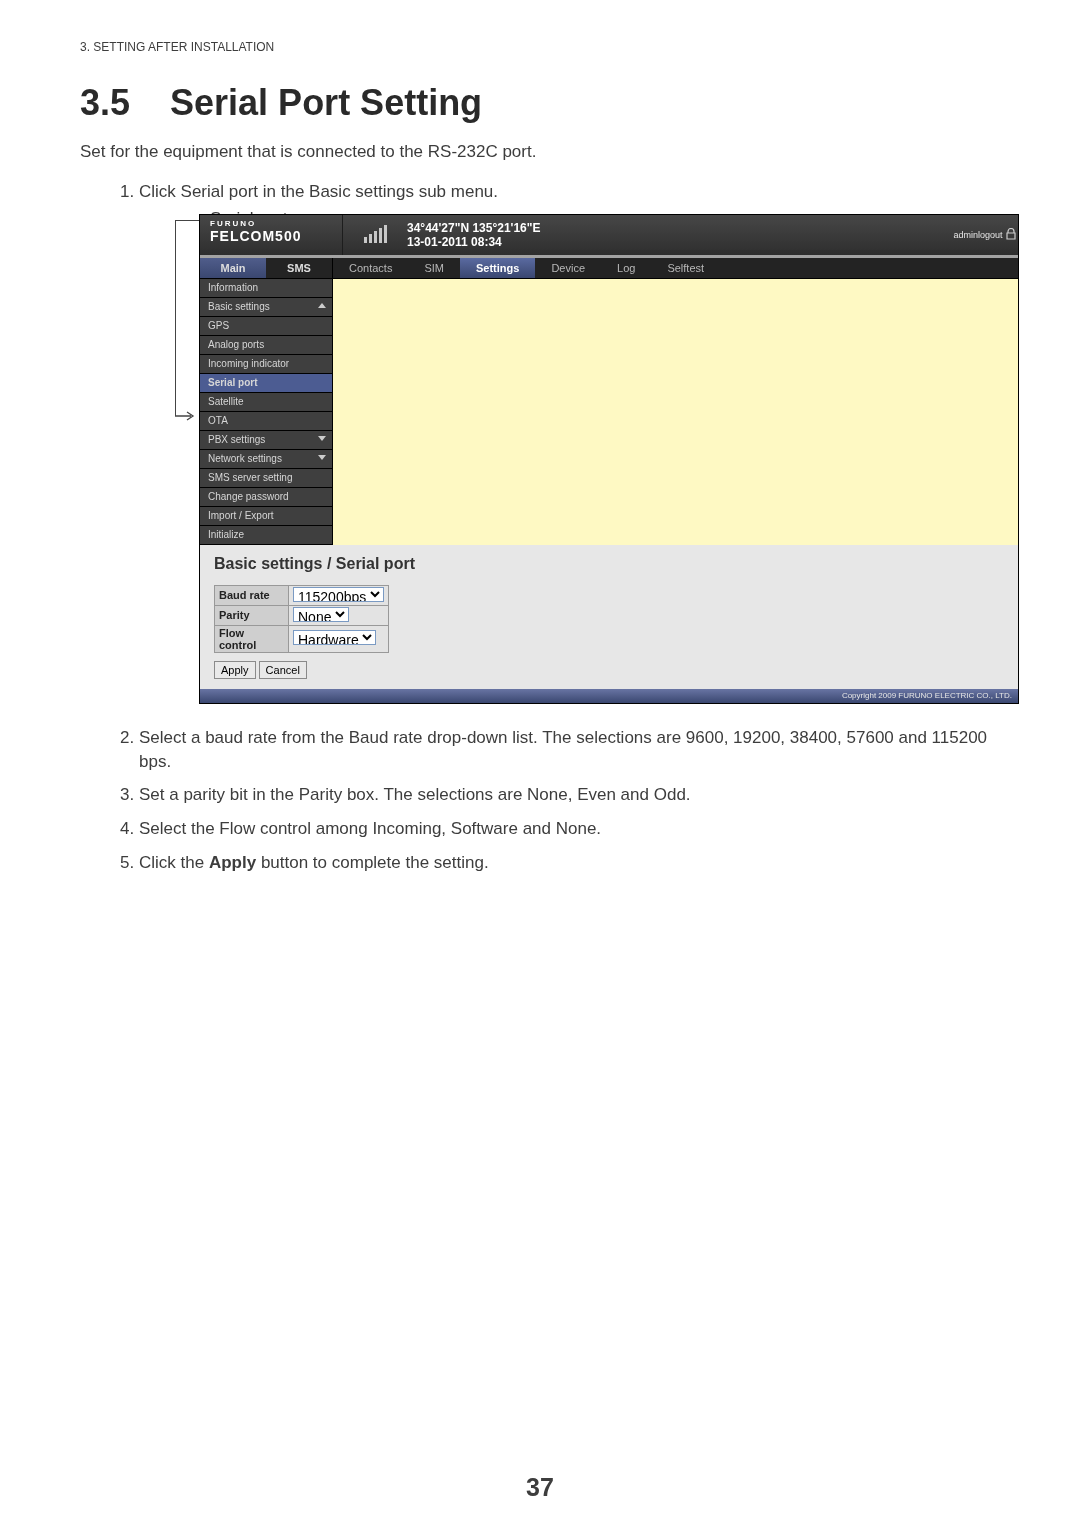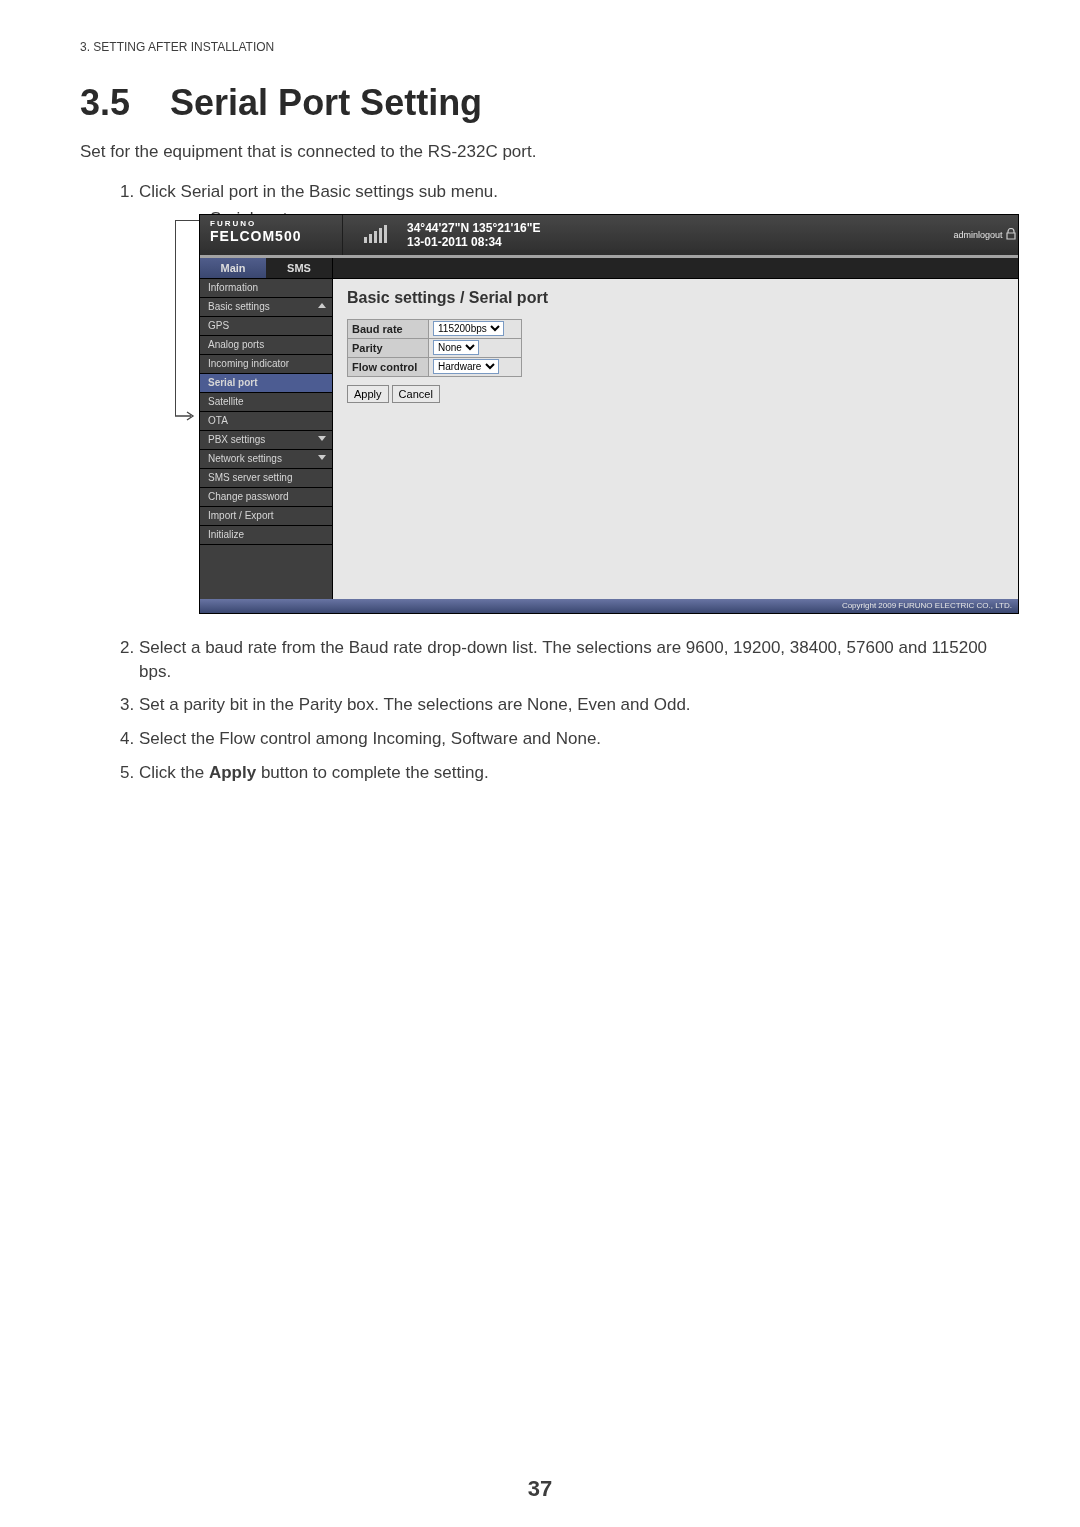--- a/index.html
+++ b/index.html
@@ -139,20 +139,21 @@
   .ui .subhdr .tabs div.active{
     background: linear-gradient(#5a6aa0,#3a4770);
     color:#fff;
     font-weight:bold;
   }
 
   .ui .body {
     display:flex;
     min-height:320px;
     background:#fef9c3;
+    flex-direction:column;
   }
   .ui .sidebar{
     width:132px;
     background:#3f3f3f;
     border-right:1px solid #000;
   }
   .ui .sidebar div.item{
     height:18px;
     padding:0 8px;
     line-height:18px;
@@ -202,21 +203,21 @@
   }
   .ui .form td{
     border:1px solid #999;
     padding:1px 4px;
     font-size:11px;
     vertical-align:middle;
     height:16px;
   }
   .ui .form td.lbl{ background:#cfcfcf; font-weight:bold; width:72px;}
   .ui .form select{
-    font-size:10px;
+    font-size:14px;
     height:15px;
     border:1px solid #7a9ac3;
     background:#fff;
   }
   .ui .btns { margin-top:8px; }
   .ui .btns button{
     font-size:11px;
     padding:0 6px;
     height:18px;
     background:#e9e9e9;
@@ -231,21 +232,21 @@
     font-size:8px;
     padding-right:6px;
     line-height:14px;
   }
 
   .page-number{
     position:absolute;
     bottom:25px;
     left:0; right:0;
     text-align:center;
-    font-size:22px;
+    font-size:25px;
     font-weight:bold;
   }
 </style>
 </head>
 <body>
 
 <div class="page">
   <div class="chapter-line">3.  SETTING AFTER INSTALLATION</div>
 
   <h1 class="section-heading">
@@ -299,20 +300,28 @@
                 </svg>
             </span>
           </div>
         </div>
       </div>
 
       <div class="subhdr">
         <div class="side-tabs">
           <div class="active">Main</div>
           <div>SMS</div>
+        </div>
+        <div class="tabs">
+          <div>Contacts</div>
+          <div>SIM</div>
+          <div class="active">Settings</div>
+          <div>Device</div>
+          <div>Log</div>
+          <div>Selftest</div>
         </div>
       </div>
 
       <div class="body">
         <div class="sidebar">
           <div class="item">Information</div>
           <div class="item expand">Basic settings</div>
           <div class="item">GPS</div>
           <div class="item">Analog ports</div>
           <div class="item">Incoming indicator</div>

